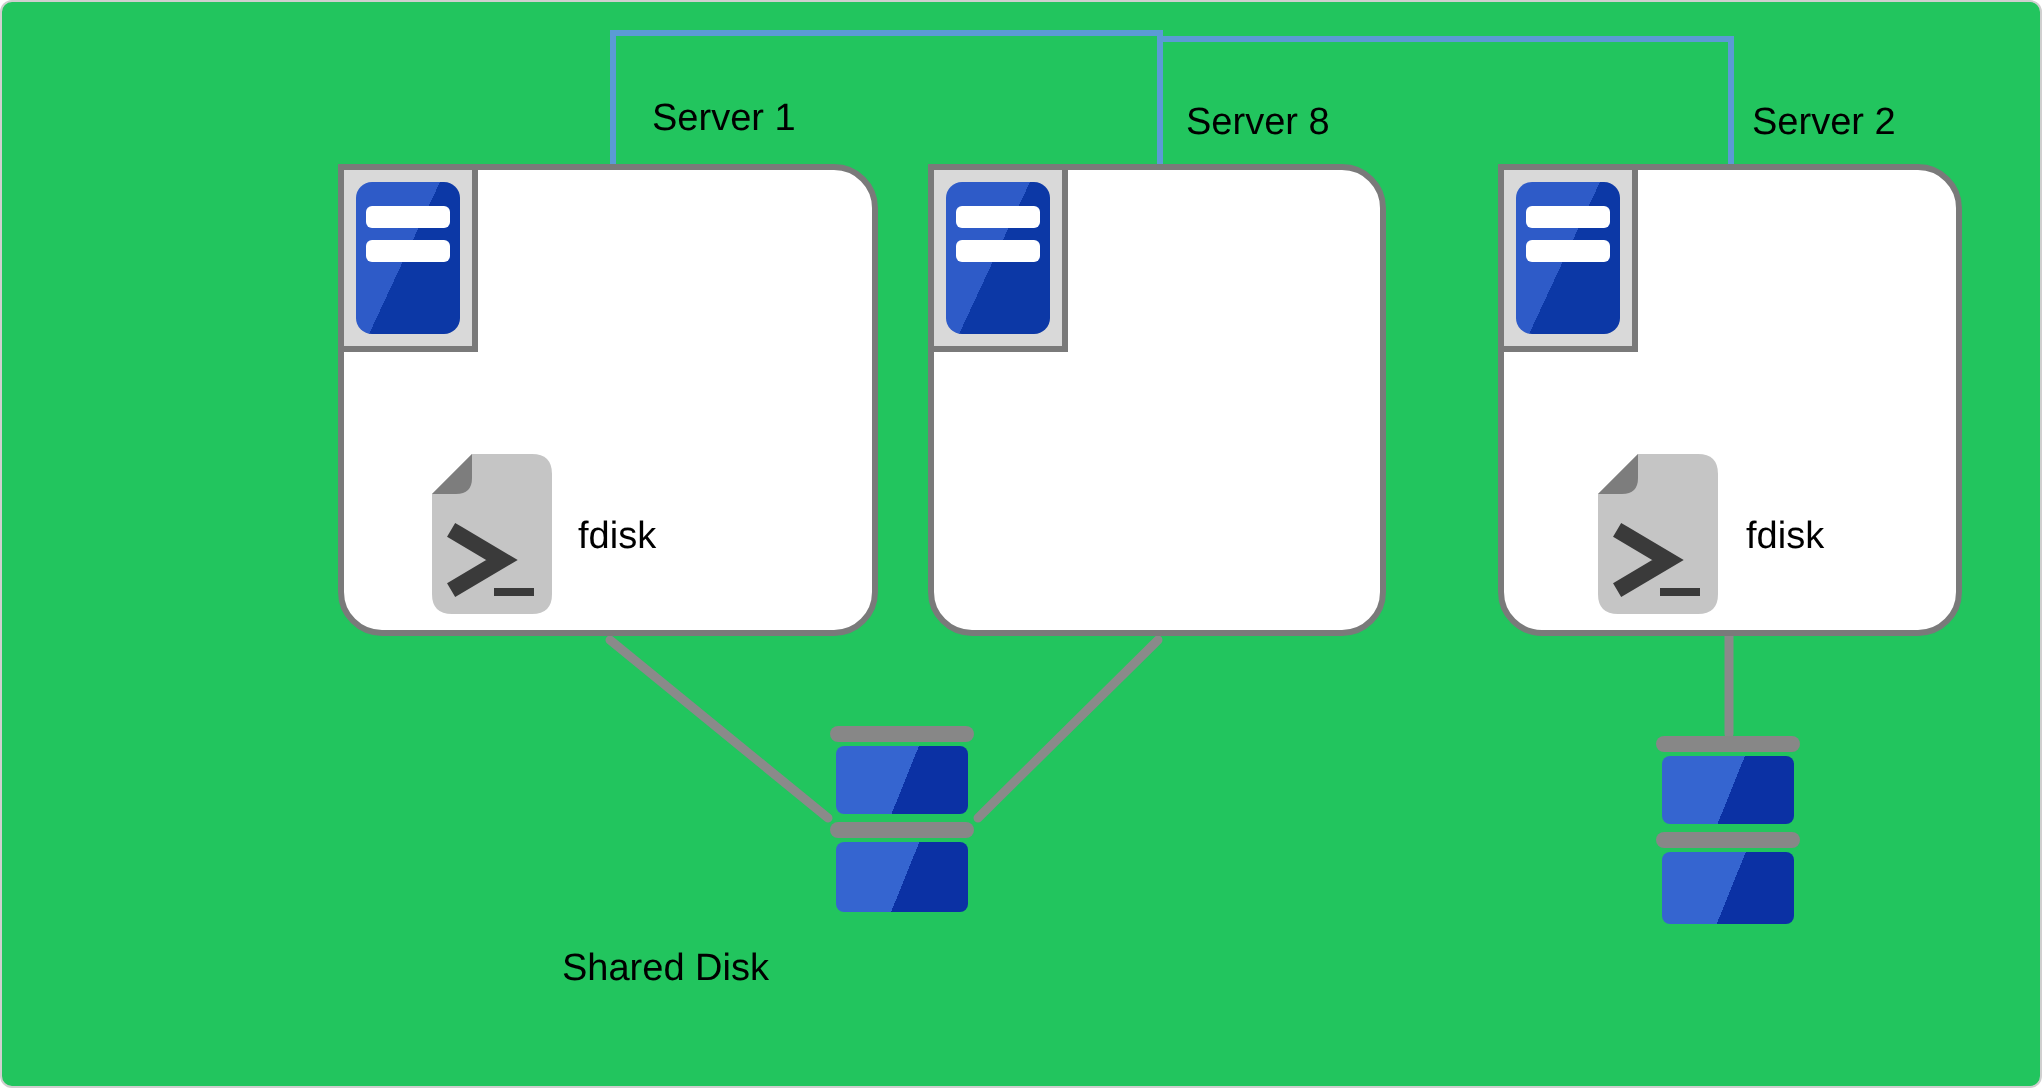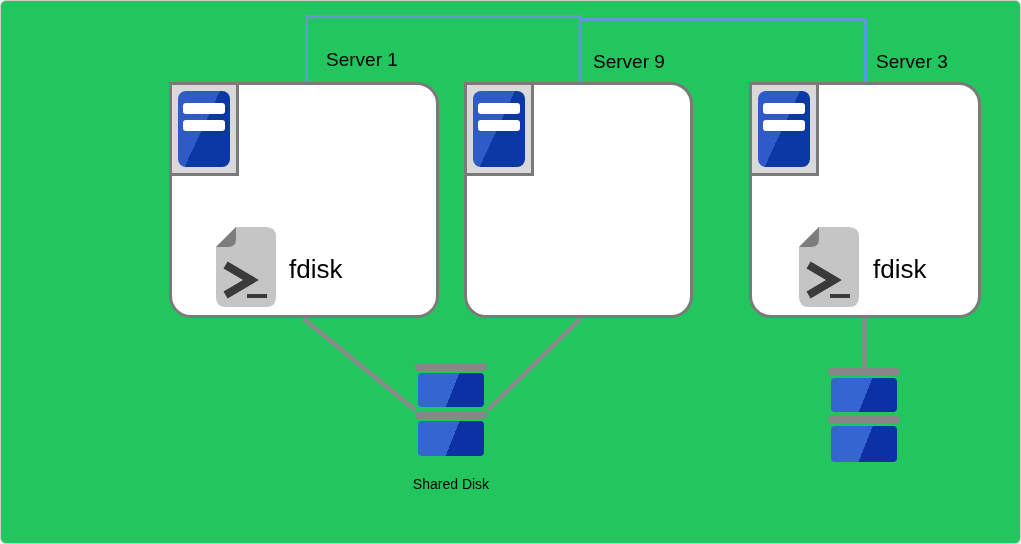--- a/index.html
+++ b/index.html
@@ -60,21 +60,21 @@
   }
   .bar-top { top:12px; }
   .bar-bottom { top:29px; }
 
   .file-icon { position:absolute; width:64px; height:84px; }
   .file-1 { left:213px; top:224px; }
   .file-3 { left:796px; top:224px; }
 
   .tool-label {
     position:absolute;
-    font-size:26px; line-height:22px;
+    font-size:19px; line-height:22px;
     white-space:nowrap;
   }
   .tool-1 { left:288px; top:257px; }
   .tool-3 { left:872px; top:257px; }
 
   .disk-cap {
     position:absolute; width:72px; height:8px;
     background:#878787; border-radius:4px;
   }
   .disk-body {
@@ -88,22 +88,21 @@
   .sd-cap2  { left:414px; top:410px; }
   .sd-body2 { left:417px; top:420px; height:35px; }
   
   .ld-cap1  { left:827px; top:367px; }
   .ld-body1 { left:830px; top:377px; height:34px; }
   .ld-cap2  { left:827px; top:415px; }
   .ld-body2 { left:830px; top:425px; height:36px; }
 
   .disk-label {
     position:absolute;
-    font-size:14px; line-height:23px;
-    text-align:center;
+    font-size:19px; line-height:23px;
   }
   .shared-disk-label { left:280px; top:472px; width:340px; }
   .local-disk-label  { left:733px; top:472px; width:260px; }
 </style>
 </head>
 <body>
 
 <div class="frame">
 
   <svg class="lines-svg" viewBox="0 0 1021 544" fill="none">
@@ -117,22 +116,22 @@
     <path d="M578,319 L488,408" stroke-width="4.5" stroke-linecap="round" stroke="#8A8A8A"></path>
 
     <path d="M863.5,316 L863.5,366" stroke-width="4.5" stroke-linecap="round" stroke="#8A8A8A"></path>
   </svg>
 
   <div class="server-box box-1"></div>
   <div class="server-box box-2"></div>
   <div class="server-box box-3"></div>
 
   <div class="server-label label-1">Server 1</div>
-  <div class="server-label label-2">Server 9</div>
-  <div class="server-label label-3">Server 3</div>
+  <div class="server-label label-2">Server 8</div>
+  <div class="server-label label-3">Server 2</div>
 
   <div class="icon-plate plate-1">
     <div class="server-tower">
       <div class="tower-bar bar-top"></div>
       <div class="tower-bar bar-bottom"></div>
     </div>
   </div>
   <div class="icon-plate plate-2">
     <div class="server-tower">
       <div class="tower-bar bar-top"></div>

